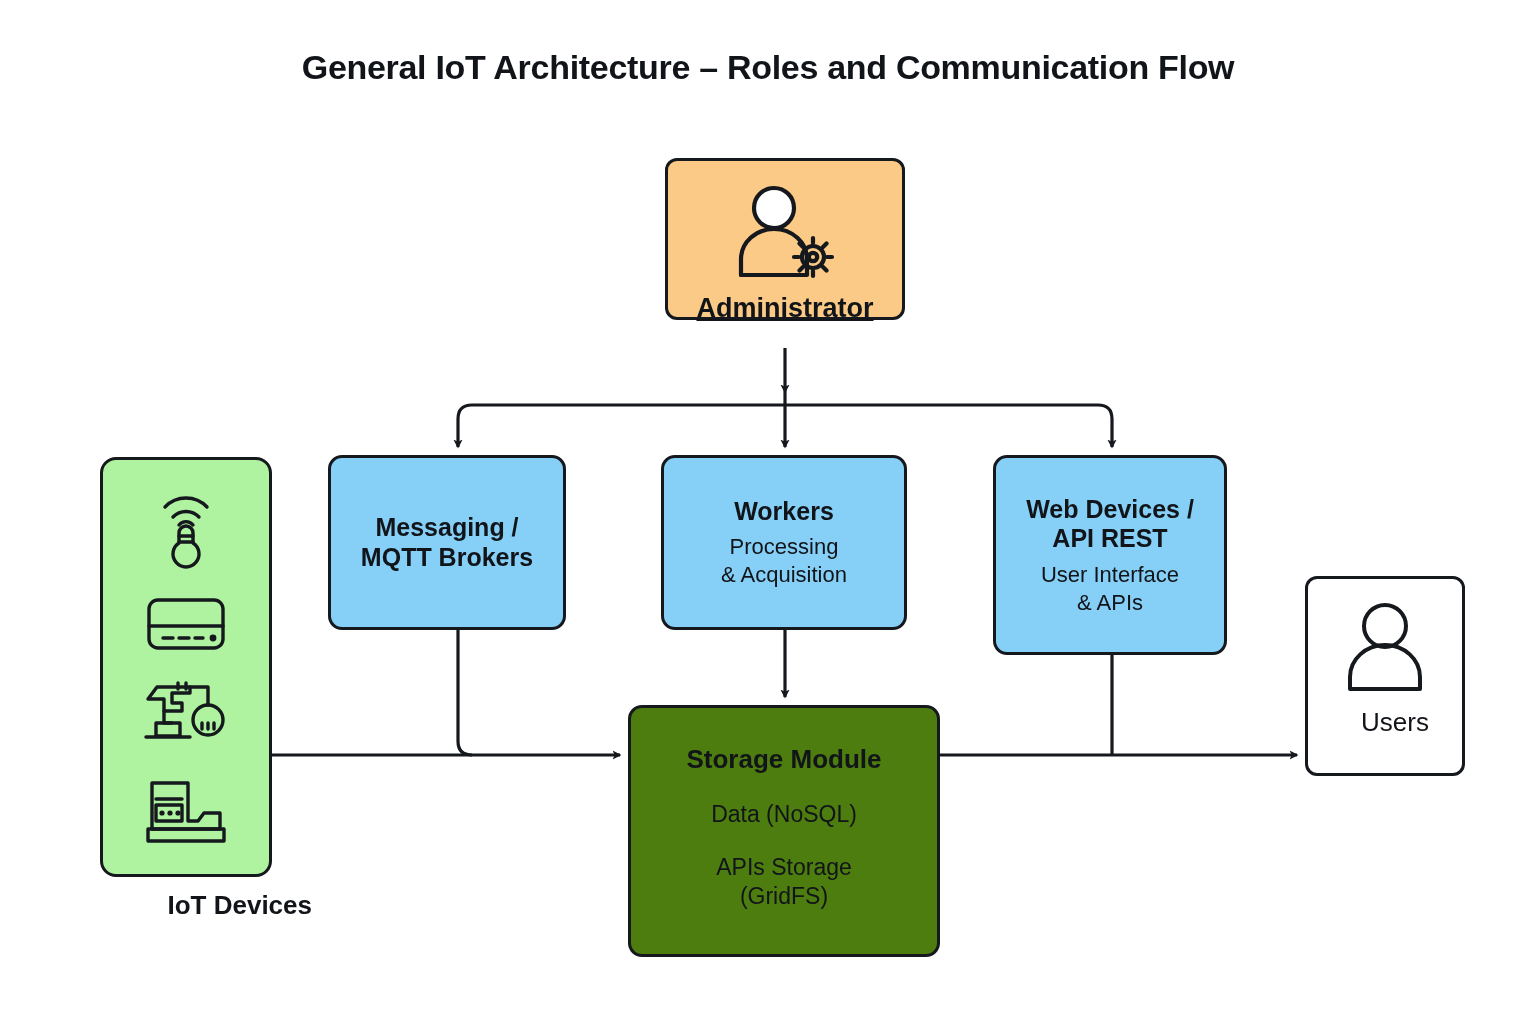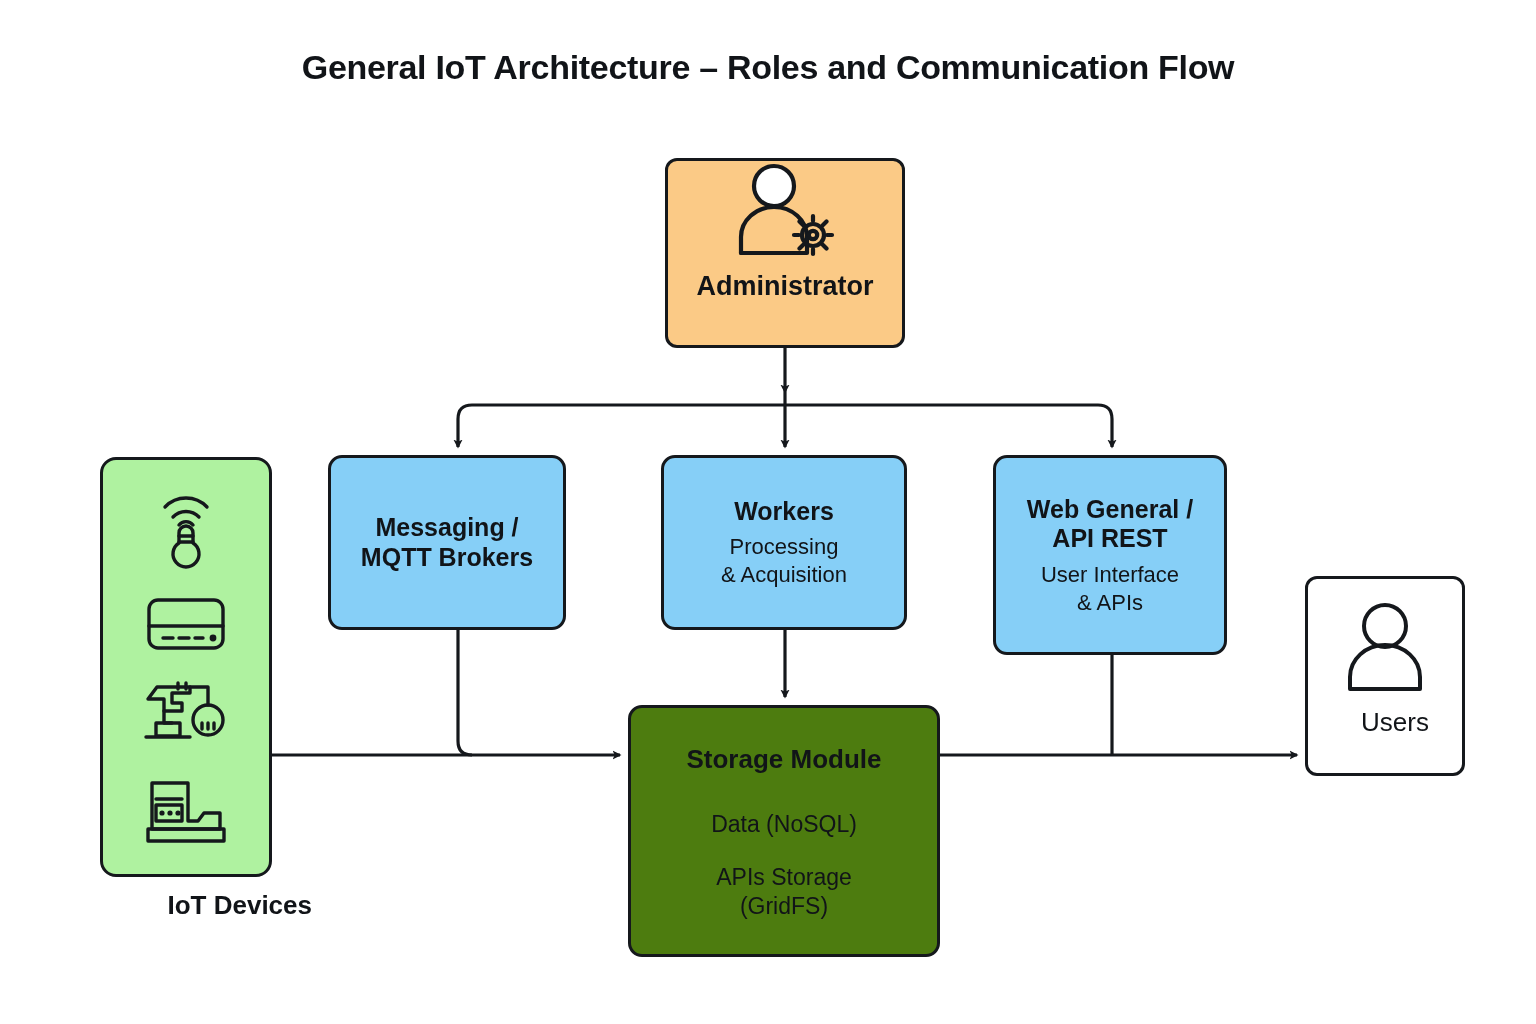--- a/index.html
+++ b/index.html
@@ -48,24 +48,26 @@
     width: 1536px;
     text-align: center;
     font-size: 34px;
     font-weight: bold;
     letter-spacing: -0.3px;
     color: #111418;
   }
 
   
   #admin-node {
-    left: 665px; top: 158px; width: 240px; height: 190px;
+    left: 665px; top: 158px; width: 240px; height: 162px;
     background: #FBCA86;
     border-radius: 12px;
     justify-content: flex-start;
+    padding-top: 22px;
+    text-decoration: underline;
   }
   #admin-node .node-label {
     font-size: 27px;
     font-weight: bold;
     margin-top: 10px;
   }
 
   
   #iot-node {
     left: 100px; top: 457px; width: 172px; height: 420px;
@@ -246,29 +248,29 @@
     <div class="hd">MQTT Brokers</div>
   </div>
 
   <div class="node svc" id="workers-node">
     <div class="hd">Workers</div>
     <div class="sub">Processing</div>
     <div class="sub" style="margin-top:2px">&amp; Acquisition</div>
   </div>
 
   <div class="node svc" id="web-node">
-    <div class="hd">Web General /</div>
+    <div class="hd">Web Devices /</div>
     <div class="hd">API REST</div>
     <div class="sub">User Interface</div>
     <div class="sub" style="margin-top:2px">&amp; APIs</div>
   </div>
 
   <div class="node" id="storage-node">
     <div class="hd">Storage Module</div>
-    <div class="ln" style="margin-top:36px">Data (NoSQL)</div>
+    <div class="ln" style="margin-top:26px">Data (NoSQL)</div>
     <div class="ln">APIs Storage</div>
     <div class="ln" style="margin-top:2px">(GridFS)</div>
   </div>
 
   <div class="node" id="users-node">
     <span>
       <svg class="icon-svg" width="86" height="92" viewBox="0 0 86 92" fill="none" stroke="#15181c" stroke-width="4" stroke-linecap="round" stroke-linejoin="round">
         <circle cx="43" cy="25" r="21"></circle>
         <path d="M8,88 L8,76 a35,32 0 0 1 70,0 L78,88 Z"></path>
       </svg>

